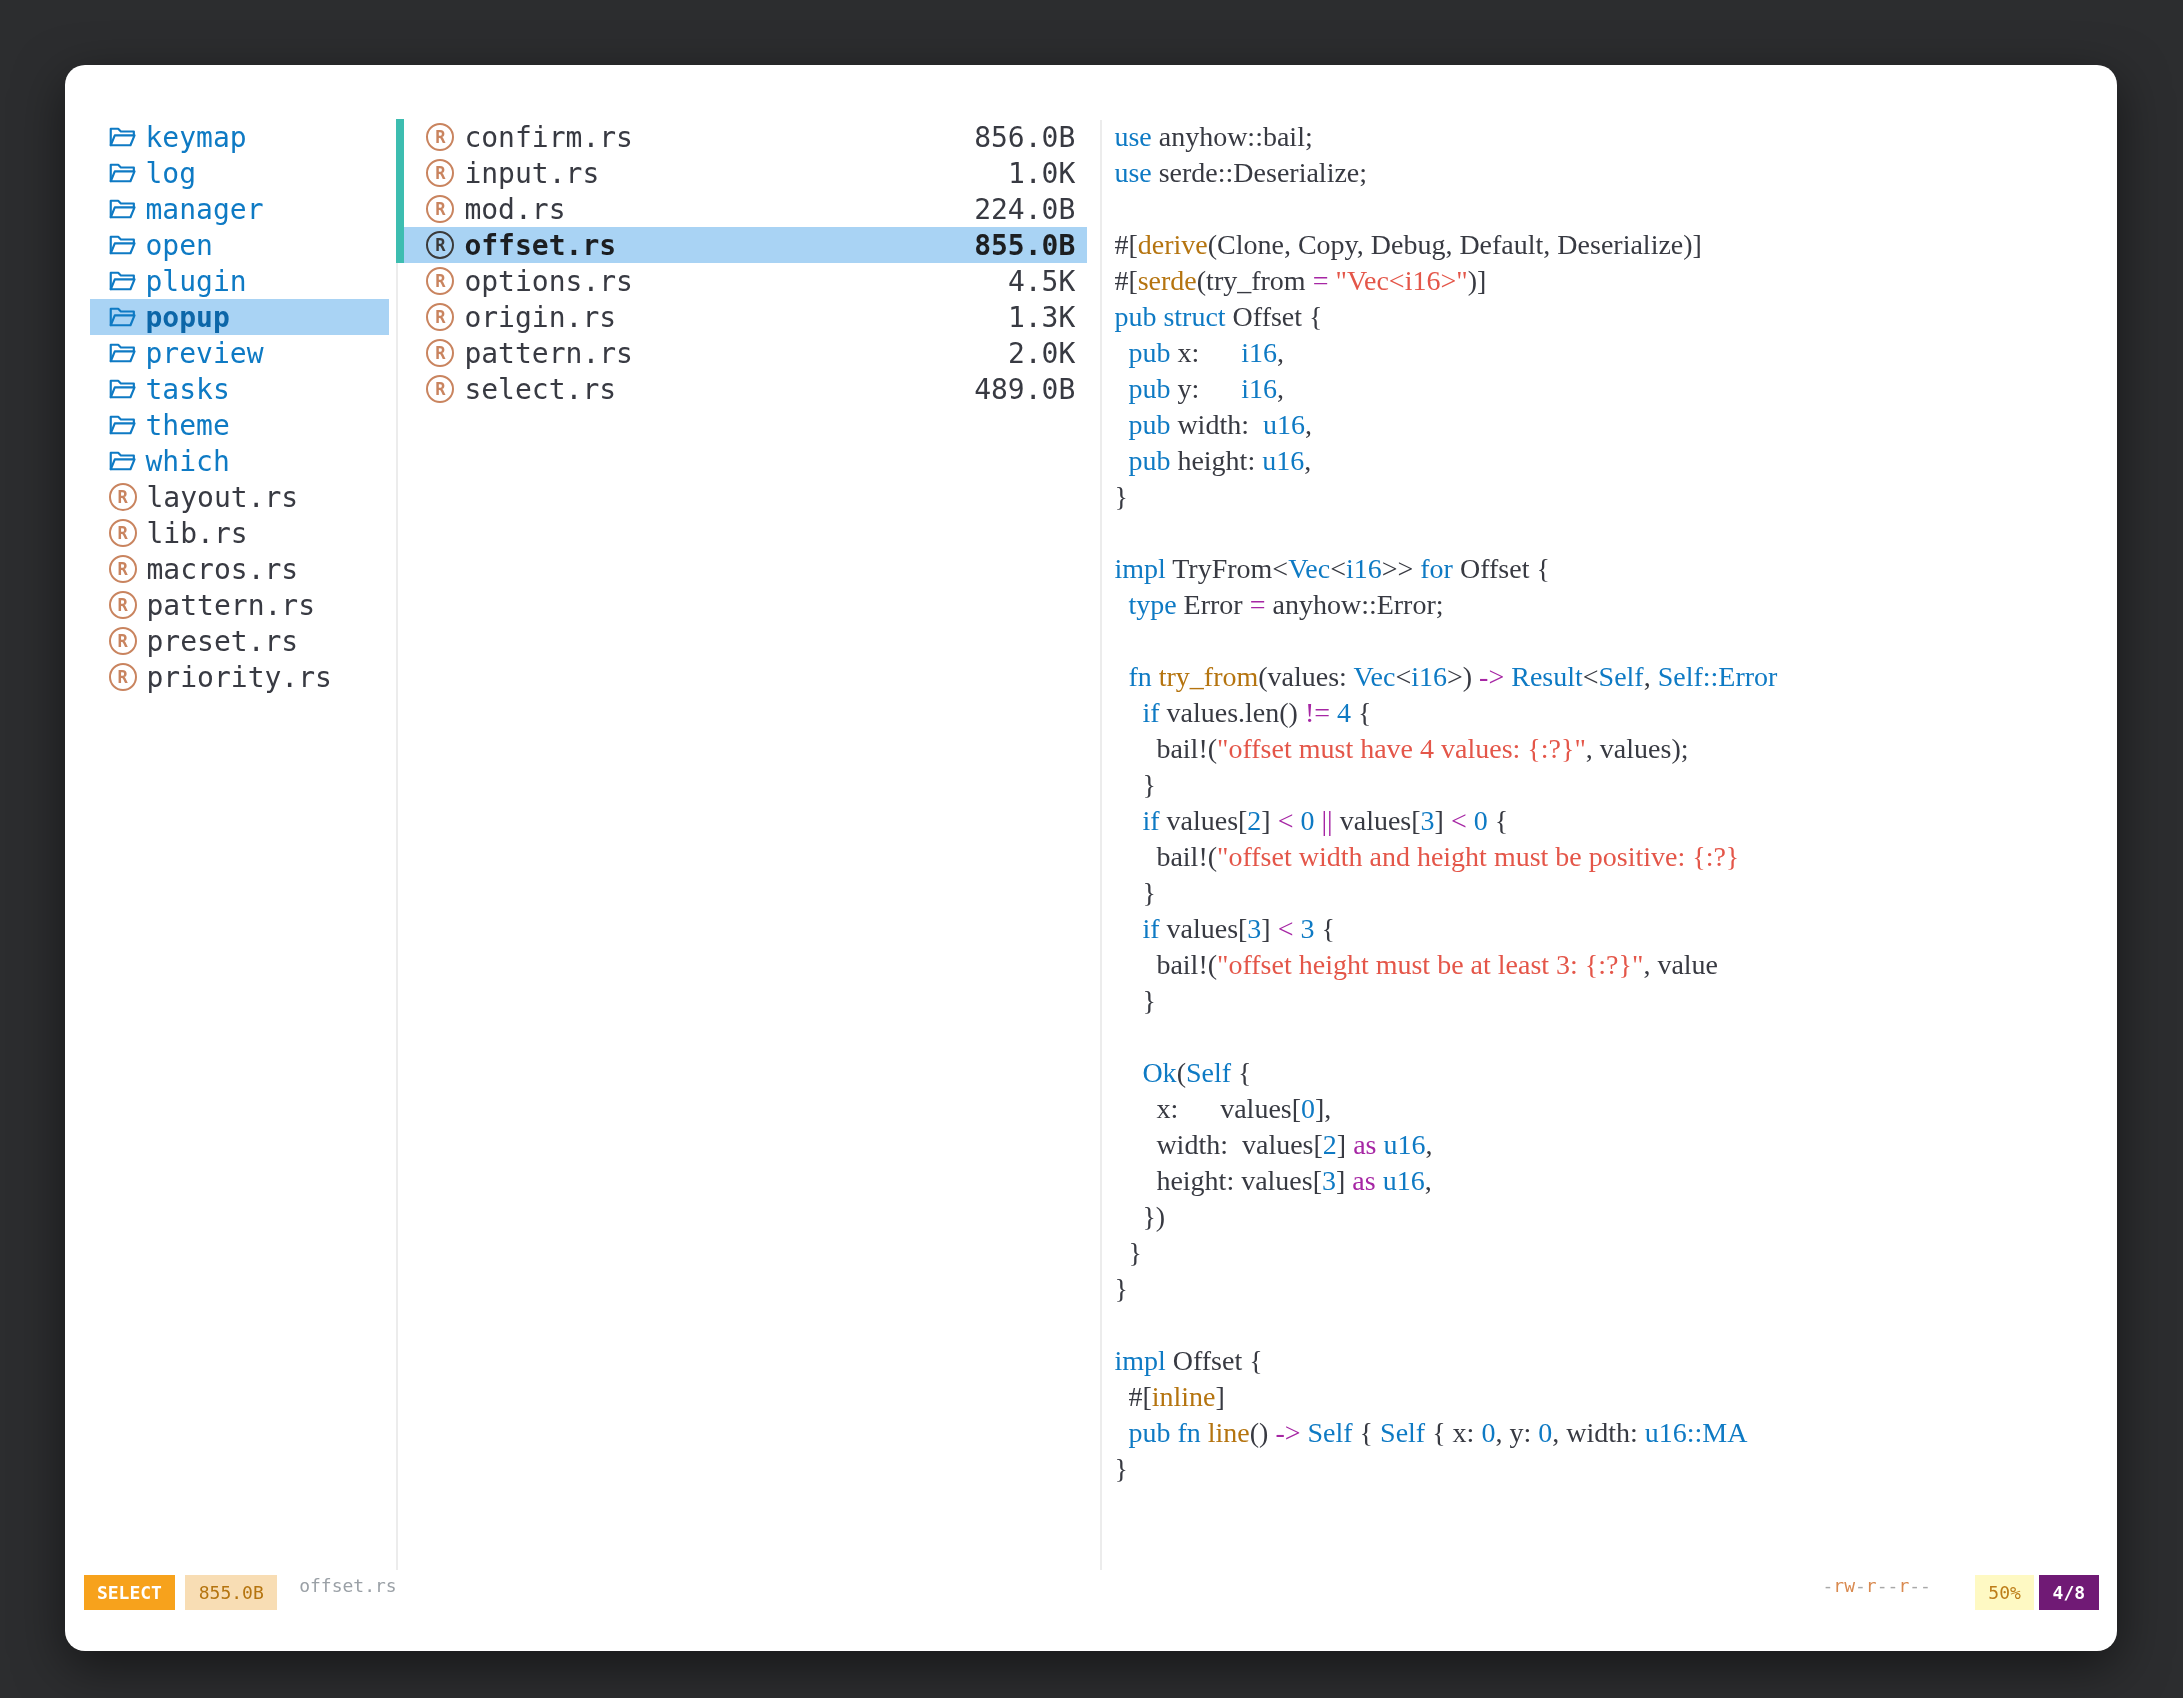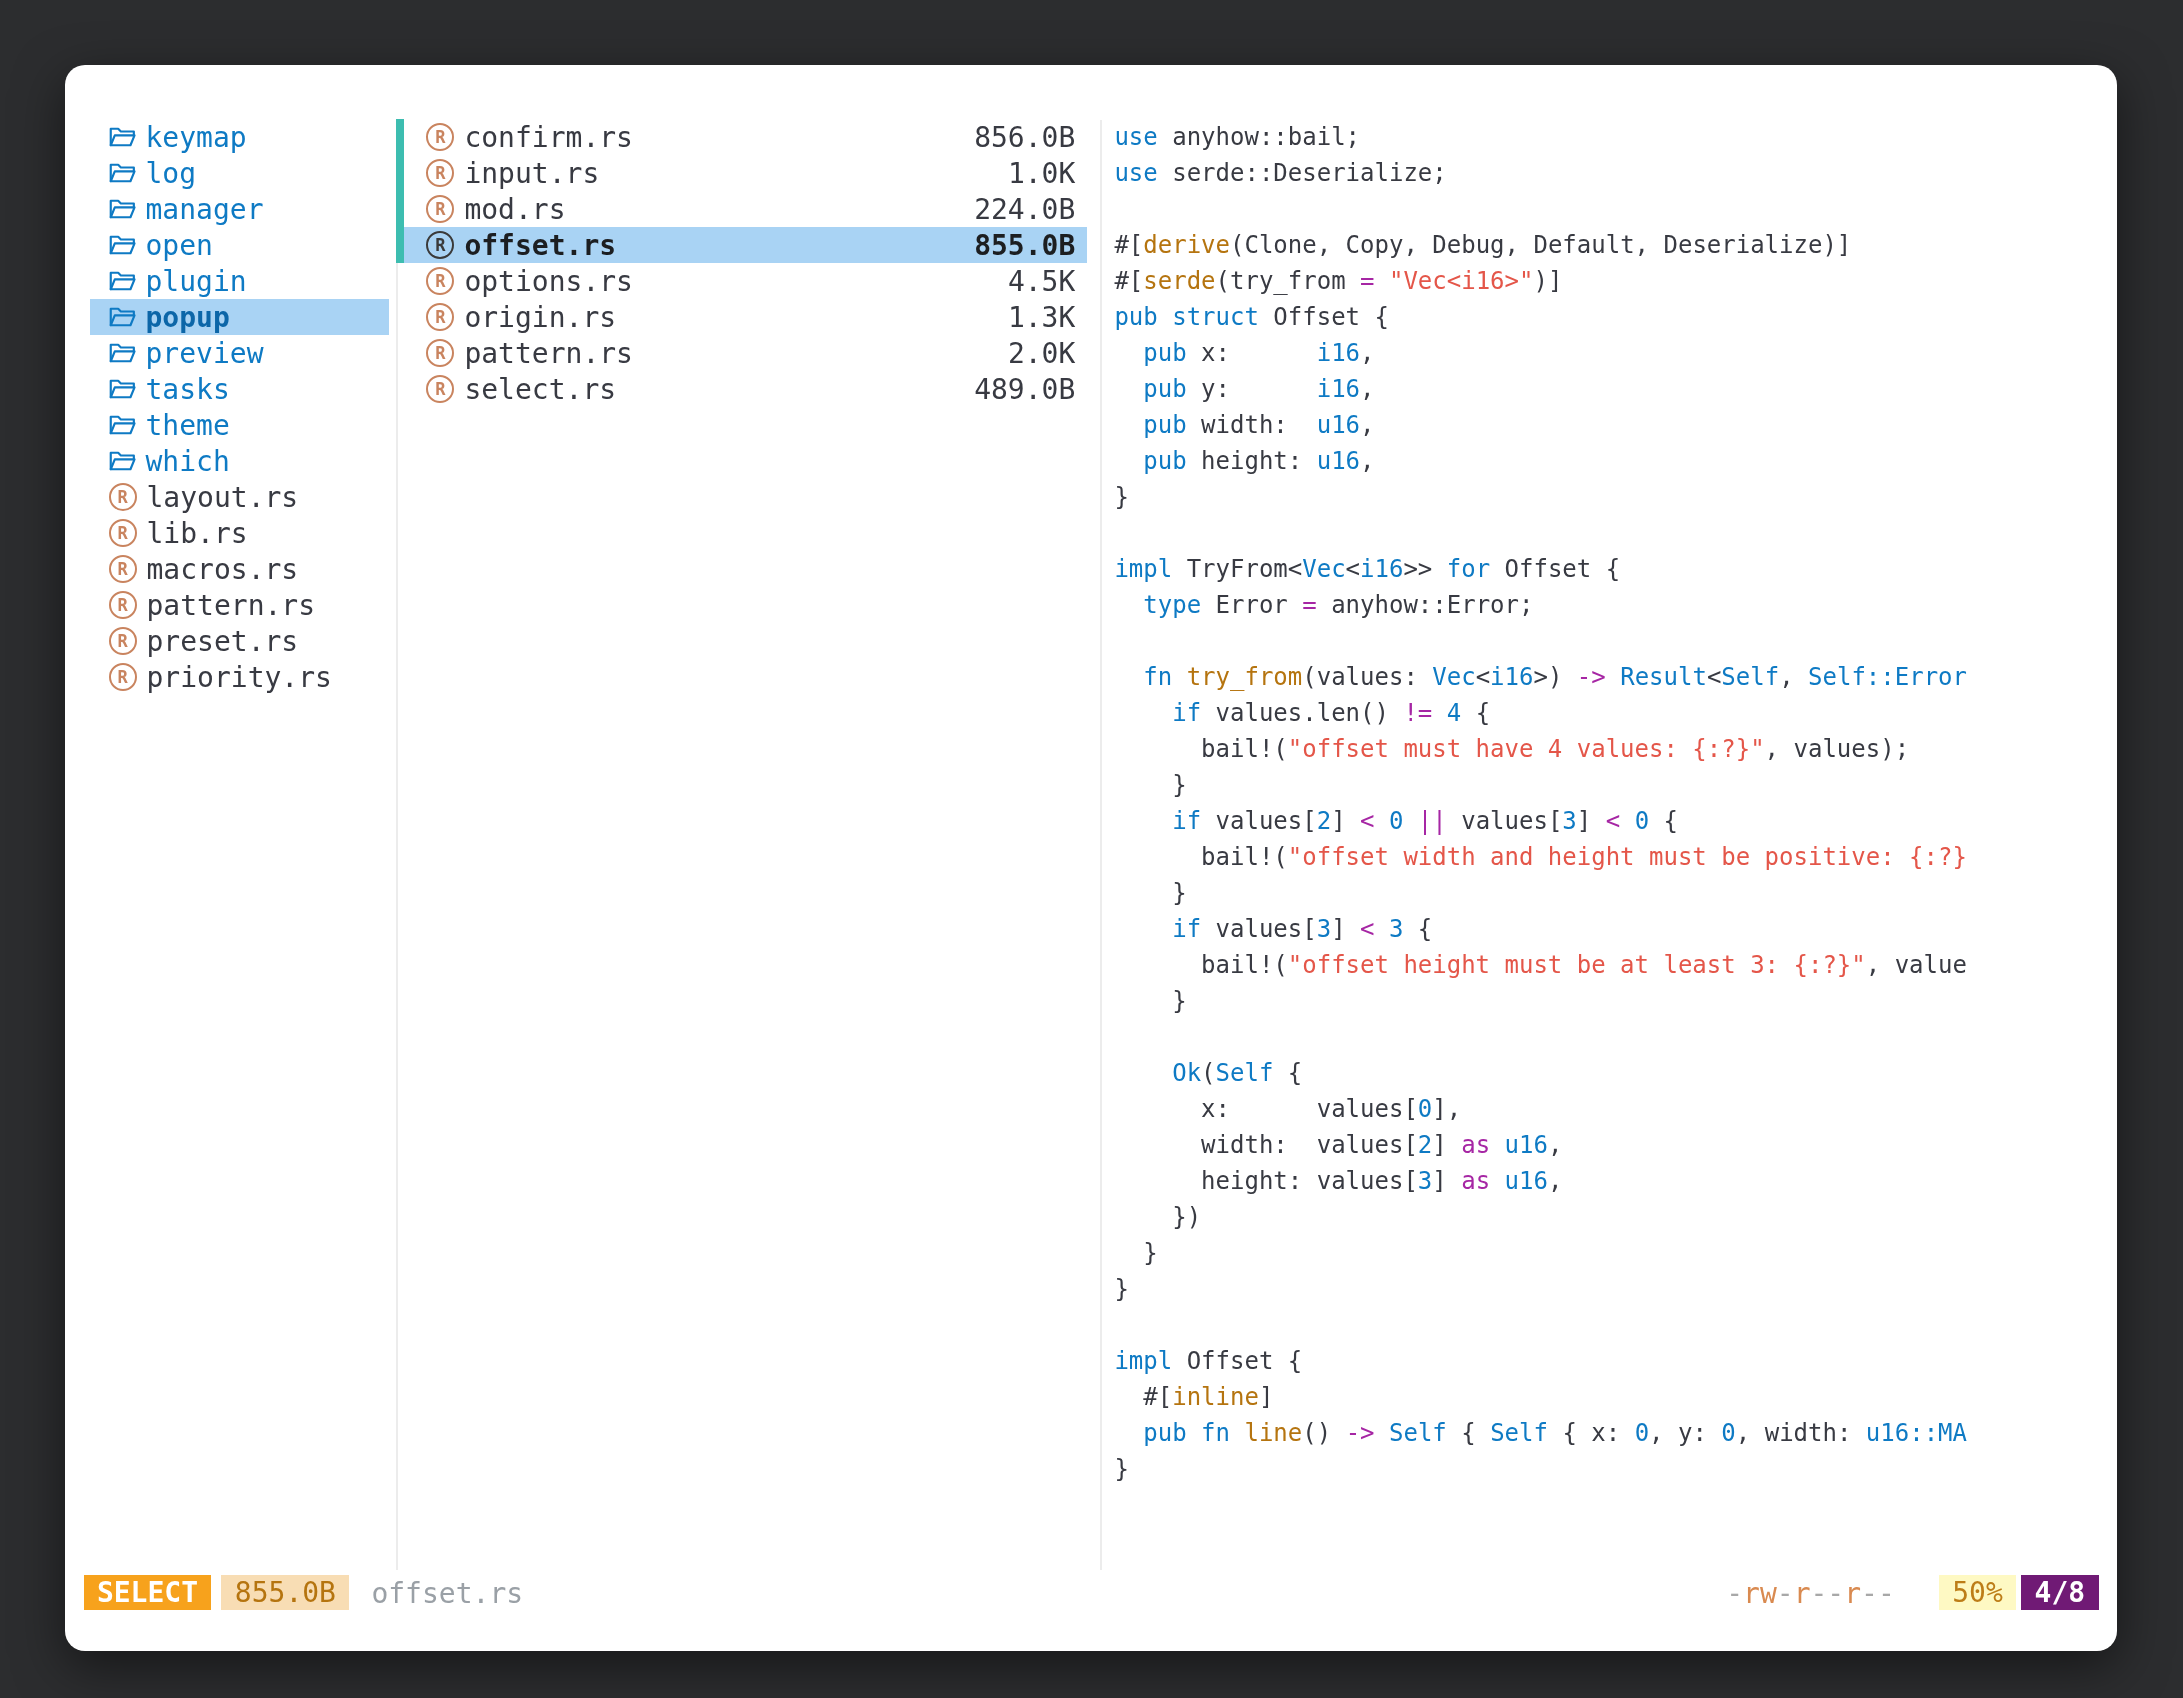--- a/index.html
+++ b/index.html
@@ -40,30 +40,30 @@
   }
   .rust-icon::before{content:"R";}
   .row[data-kind="folder"] .label{color:#0e7ac4;}
   .row .label{white-space:pre;}
   .row .size{margin-left:auto;white-space:pre;text-align:right;}
   .row.is-selected .label,.row.is-selected .size{font-weight:bold;color:#1c1e21;}
   .row.is-selected .rust-icon{color:#3a3a3a;}
   .pane-parent .row.is-selected .label{color:#0c66a8;}
 
   .code{padding-left:13.4px;}
-  .code-line{height:36px;line-height:36px;white-space:pre;font-size:24px;}
+  .code-line{height:36px;line-height:36px;white-space:pre;font-size:28px;font-family:Liberation Serif, serif;}
   .tok-d{color:#383a42;}
   .tok-b{color:#0e7ac4;}
   .tok-p{color:#a626a4;}
   .tok-r{color:#e45649;}
   .tok-o{color:#b5740f;}
 
   .status-bar{
     position:absolute;left:18.5px;right:18.5px;top:1510px;height:35px;
-    display:flex;align-items:flex-end;font-size:28px;
+    display:flex;align-items:flex-start;font-size:18px;
   }
   .badge{display:inline-flex;align-items:center;height:35px;padding:0 13.4px;box-sizing:border-box;}
   .mode-badge{background:#f7a21c;color:#ffffff;font-weight:bold;}
   .size-badge{background:#f8ddb4;color:#b5740f;margin-left:10px;}
   .file-name{color:#9aa0a6;margin-left:22px;}
   .spacer{flex:1;}
   .perms{letter-spacing:0;white-space:pre;}
   .perm-dash{color:#a8a8a8;}
   .perm-letter{color:#d98a50;}
   .pct-badge{background:#fef9c3;color:#bd7d18;margin-left:44px;}

